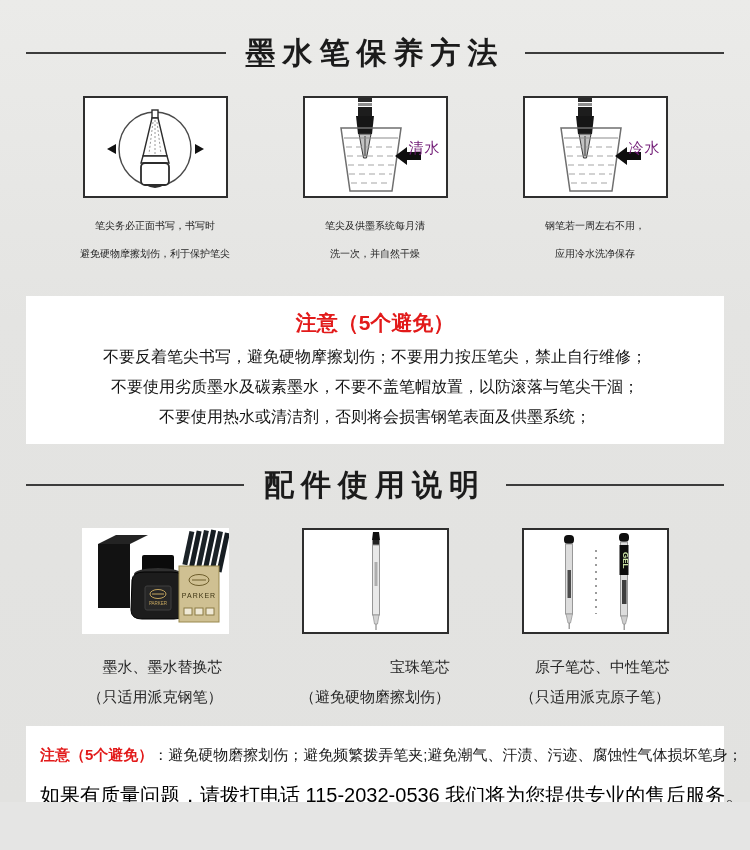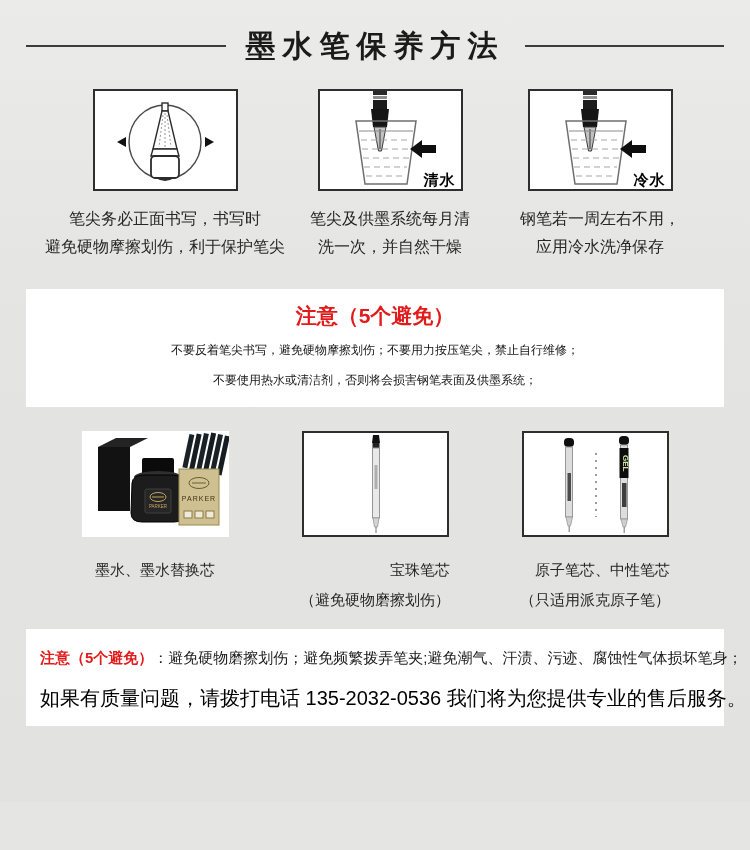--- a/index.html
+++ b/index.html
@@ -4,61 +4,61 @@
 <style>
   * { margin:0; padding:0; box-sizing:border-box; }
   html,body { width:750px; }
   body {
     font-family:"Liberation Sans","DejaVu Sans",sans-serif;
     background:#e5e5e4;
   }
   .page {
     width:750px; height:802px; overflow:hidden;
     background:linear-gradient(180deg,#ebebe9 0%,#e4e4e2 40%,#e2e2e0 100%);
-    padding-top:27px;
+    padding-top:34px;
   }
   
   .section-title {
     display:flex; align-items:center; gap:20px;
     padding:0 26px; height:38px;
   }
   .section-title .rule { flex:1; height:2px; background:#3c3c3c; }
   .section-title h2 {
     font-size:30px; font-weight:700; letter-spacing:7px;
     color:#1b1b1b; white-space:nowrap;
   }
   
   .cols { display:flex; padding:0 45px; margin-top:24px; }
   .col  { flex:1; display:flex; flex-direction:column; align-items:center; }
   .illus-box {
     width:145px; height:102px; background:#fff;
     border:2px solid #2e2e2e; position:relative; overflow:hidden;
   }
   .water-label {
     position:absolute; right:5px; top:50%; transform:translateY(-42%);
-    font-size:15px; font-weight:700; color:#000000; letter-spacing:1px;margin-top:39px;
+    font-size:15px; font-weight:400; color:#701a75; letter-spacing:1px;
   }
   .caption { margin-top:14px; text-align:center; }
-  .caption div { font-size:16px; color:#262626; line-height:28px; white-space:nowrap; }
+  .caption div { font-size:10px; color:#262626; line-height:28px; white-space:nowrap; }
   
   .acc-box {
     width:147px; height:106px; background:#fff; position:relative; overflow:hidden;
   }
   .acc-box.bordered { border:2px solid #2e2e2e; }
   .acc-caption { margin-top:18px; text-align:right; }
   .acc-caption div { font-size:15px; color:#262626; line-height:30px; white-space:nowrap; }
   
   .notice-box {
     margin:28px 26px 0; background:#fff; text-align:center;
     padding:12px 20px 12px;
   }
   .notice-title {
     font-size:21px; font-weight:700; color:#e21a1a; line-height:30px; margin-bottom:4px;
   }
-  .notice-line { font-size:12px; color:#141414; line-height:30px; white-space:nowrap; }
+  .notice-line { font-size:16px; color:#141414; line-height:30px; white-space:nowrap; }
   .bottom-box {
     margin:14px 26px 0; background:#fff; text-align:center;
     padding:14px 14px 12px;
   }
   .bn-line { font-size:15px; color:#191919; line-height:30px; white-space:nowrap; }
   .bn-line .red { color:#e21a1a; font-weight:700; }
   .service-line {
     margin-top:9px; font-size:20px; color:#000; line-height:32px; white-space:nowrap;
   }
   .title2 { margin-top:22px; }
@@ -152,23 +152,29 @@
       <div class="caption">
         <div>钢笔若一周左右不用，</div>
         <div>应用冷水洗净保存</div>
       </div>
     </div>
   </div>
 
   <div class="notice-box">
     <div class="notice-title">注意（5个避免）</div>
     <div class="notice-line">不要反着笔尖书写，避免硬物摩擦划伤；不要用力按压笔尖，禁止自行维修；</div>
+    <div class="notice-line">不要使用劣质墨水及碳素墨水，不要不盖笔帽放置，以防滚落与笔尖干涸；</div>
     <div class="notice-line">不要使用热水或清洁剂，否则将会损害钢笔表面及供墨系统；</div>
   </div>
 
+  <div class="section-title title2">
+    <span class="rule"></span>
+    <h2>配件使用说明</h2>
+    <span class="rule"></span>
+  </div>
 
   <div class="cols">
 
     <div class="col">
       <div class="acc-box">
         <svg width="147" height="106" viewBox="0 0 147 106">
           <polygon points="16,16 34,7 66,7 48,16" fill="#232323"></polygon>
           <rect x="16" y="16" width="32" height="64" fill="#121212"></rect>
           <rect x="60" y="27" width="32" height="17" rx="2" fill="#0b0b0b"></rect>
           <ellipse cx="76" cy="46" rx="24" ry="6" fill="#2f2f2f"></ellipse>
@@ -189,20 +195,21 @@
           <ellipse cx="117" cy="52" rx="10" ry="5.5" fill="none" stroke="#6e5e2c" stroke-width="1"></ellipse>
           <line x1="110" y1="52" x2="124" y2="52" stroke="#6e5e2c" stroke-width="1"></line>
           <text x="117" y="70" font-size="7" fill="#3c3312" text-anchor="middle" letter-spacing="1">PARKER</text>
           <rect x="102" y="80" width="8" height="7" fill="#efe9d6" stroke="#8b7b45"></rect>
           <rect x="113" y="80" width="8" height="7" fill="#efe9d6" stroke="#8b7b45"></rect>
           <rect x="124" y="80" width="8" height="7" fill="#efe9d6" stroke="#8b7b45"></rect>
         </svg>
       </div>
       <div class="acc-caption">
         <div>墨水、墨水替换芯</div>
+        <div>（只适用派克钢笔）</div>
       </div>
     </div>
 
     <div class="col">
       <div class="acc-box bordered">
         <svg width="143" height="102" viewBox="0 0 143 102">
           <polygon points="69,2 75,2 76,10 68,10" fill="#101010"></polygon>
           <rect x="68.5" y="10" width="7" height="5" fill="#222"></rect>
           <rect x="68.5" y="15" width="7" height="70" fill="#e9e9e9" stroke="#979797" stroke-width="1"></rect>
           <rect x="70.5" y="32" width="3" height="24" fill="#aeaeae"></rect>
@@ -238,16 +245,16 @@
         <div>原子笔芯、中性笔芯</div>
         <div>（只适用派克原子笔）</div>
       </div>
     </div>
   </div>
 
   <div class="bottom-box">
     <div class="bn-line">
       <span class="red">注意（5个避免）</span><span>：</span><span>避免硬物磨擦划伤；避免频繁拨弄笔夹;避免潮气、汗渍、污迹、腐蚀性气体损坏笔身；</span>
     </div>
-    <div class="service-line">如果有质量问题，请拨打电话 135-2032-0536 我们将为您提供专业的售后服务。</div>
+    <div class="service-line">如果有质量问题，请拨打电话 115-2032-0536 我们将为您提供专业的售后服务。</div>
   </div>
 
 </div>
 
 </body></html>

